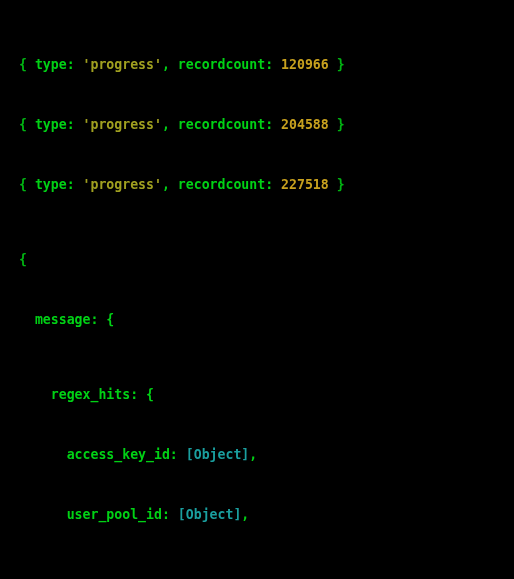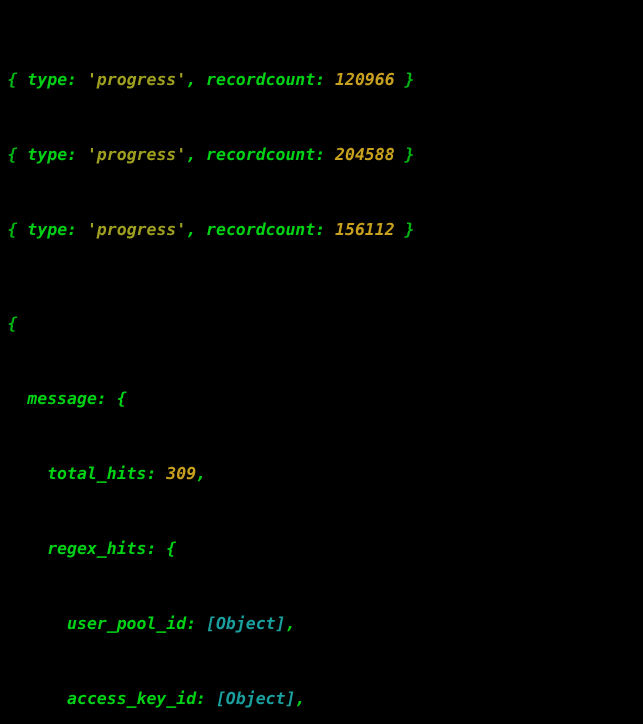--- a/index.html
+++ b/index.html
@@ -30,55 +30,53 @@
     font-size: 13.2px;
     line-height: 15px;
     font-weight: bold;
     letter-spacing: 0px;
     white-space: pre;
     -webkit-font-smoothing: none;
   }
   .line {
     height: 15px;
     white-space: pre;
-    padding-left: 6px;
-    font-style: italic;
+    padding-left: 19px;
   }
   
   .g  { color: #00d215; }            
   .num{ color: #c8a11e; }            
   .str{ color: #a0a020; }            
   .obj{ color: #1a9f9f; }            
   .pun{ color: #00b412; }            
 </style>
 </head>
 <body>
 
 <div id="terminal">
   <div id="screen">
 
     
     <div class="line"><span class="pun">{ </span><span class="g">type</span><span class="g">: </span><span class="str">'progress'</span><span class="g">, </span><span class="g">recordcount</span><span class="g">: </span><span class="num">120966</span><span class="pun"> }</span></div>
 
     <div class="line"><span class="pun">{ </span><span class="g">type</span><span class="g">: </span><span class="str">'progress'</span><span class="g">, </span><span class="g">recordcount</span><span class="g">: </span><span class="num">204588</span><span class="pun"> }</span></div>
 
-    <div class="line"><span class="pun">{ </span><span class="g">type</span><span class="g">: </span><span class="str">'progress'</span><span class="g">, </span><span class="g">recordcount</span><span class="g">: </span><span class="num">156112</span><span class="pun"> }</span></div>
+    <div class="line"><span class="pun">{ </span><span class="g">type</span><span class="g">: </span><span class="str">'progress'</span><span class="g">, </span><span class="g">recordcount</span><span class="g">: </span><span class="num">227518</span><span class="pun"> }</span></div>
 
     
     <div class="line"><span class="pun">{</span></div>
 
     <div class="line"><span class="g">  message</span><span class="g">: {</span></div>
 
-    <div class="line"><span class="g">    total_hits</span><span class="g">: </span><span class="num">309</span><span class="g">,</span></div>
 
     <div class="line"><span class="g">    regex_hits</span><span class="g">: {</span></div>
 
+    <div class="line"><span class="g">      access_key_id</span><span class="g">: </span><span class="obj">[Object]</span><span class="g">,</span></div>
+
     <div class="line"><span class="g">      user_pool_id</span><span class="g">: </span><span class="obj">[Object]</span><span class="g">,</span></div>
-
-    <div class="line"><span class="g">      access_key_id</span><span class="g">: </span><span class="obj">[Object]</span><span class="g">,</span></div>
 
     
 
     
 
     
 
     
 
     

